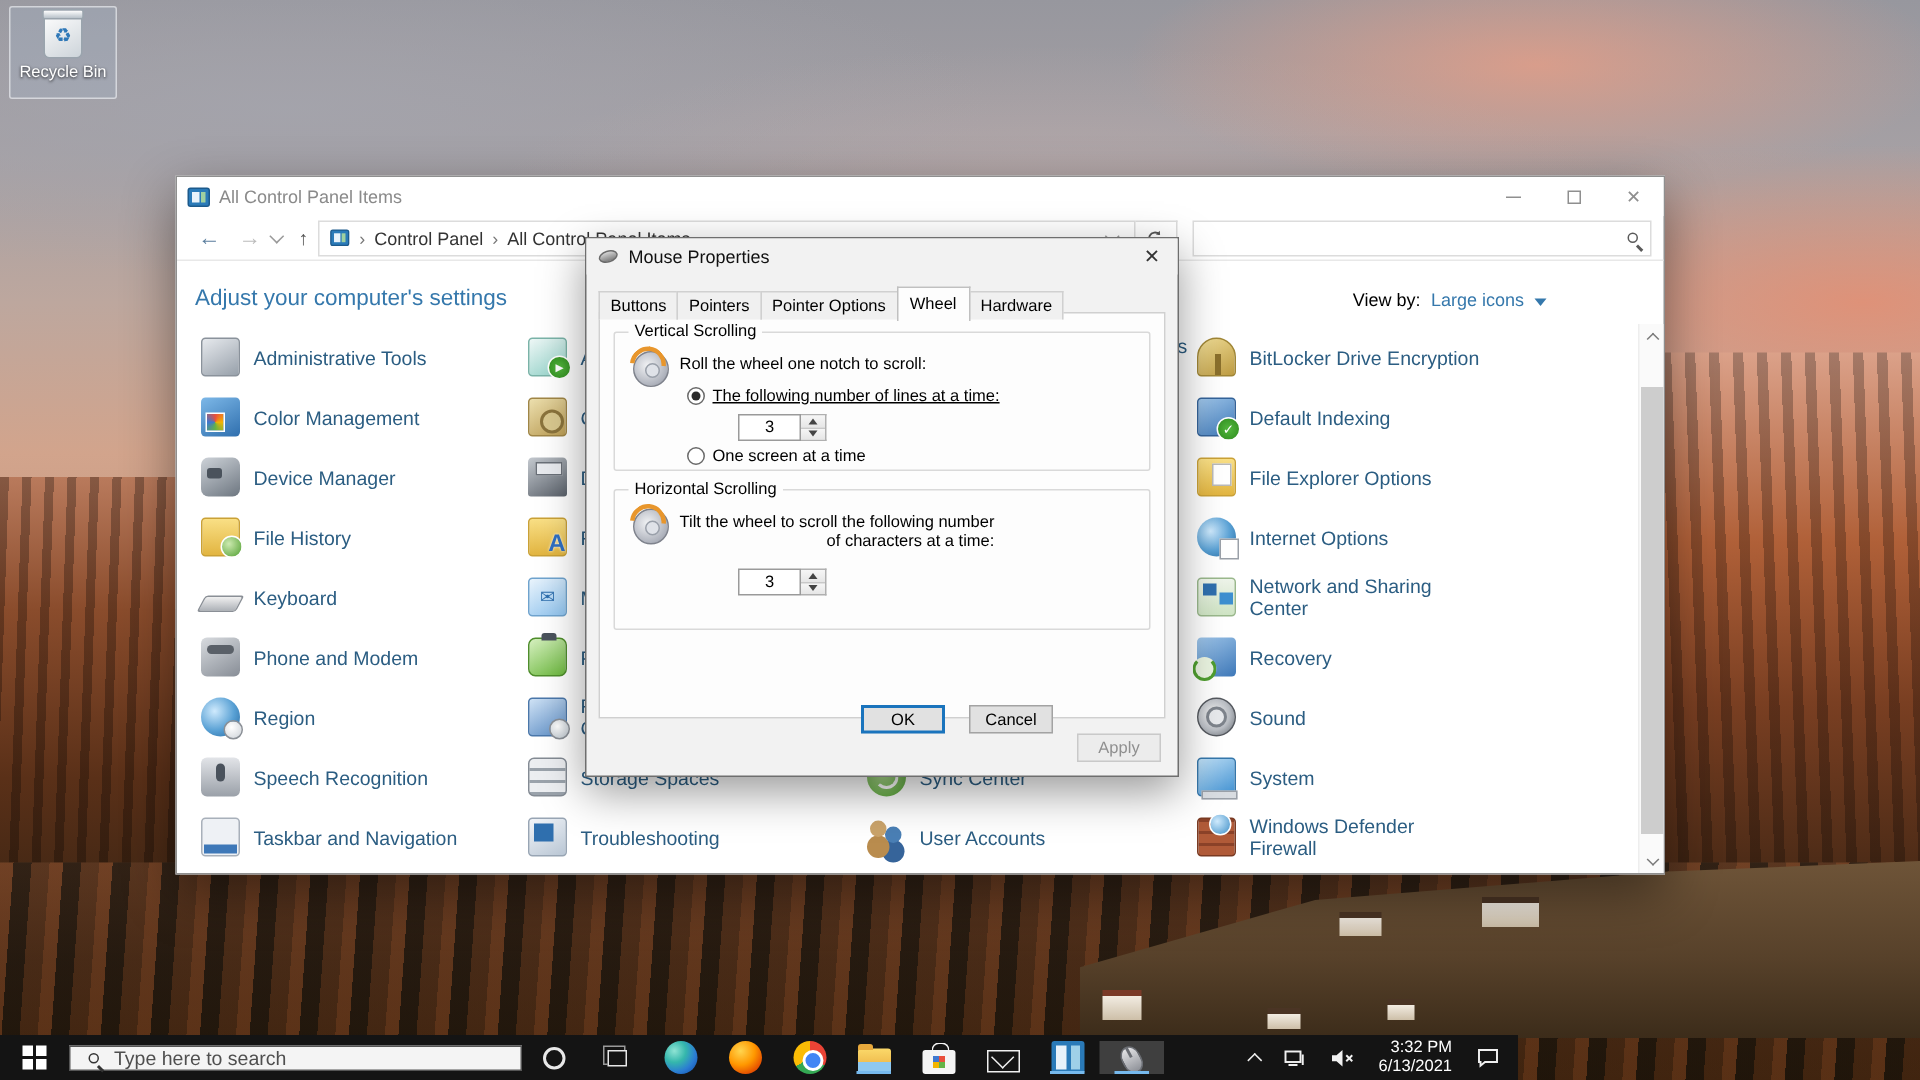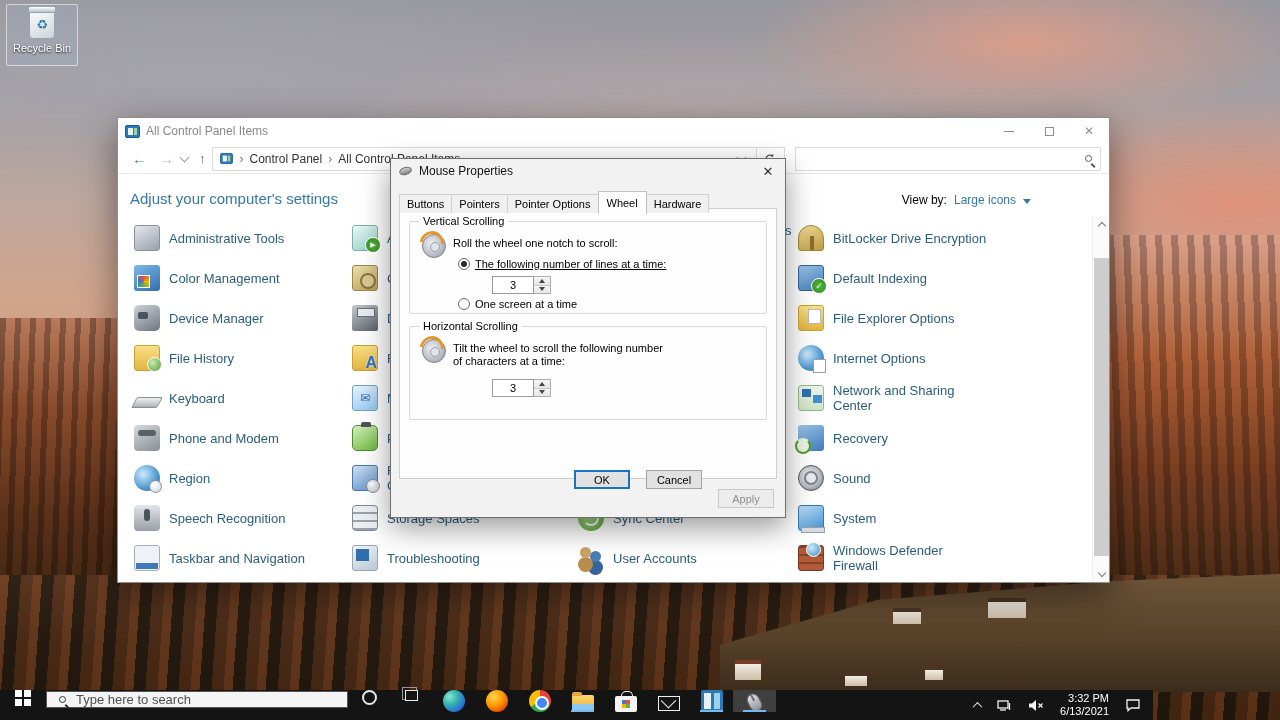--- a/index.html
+++ b/index.html
@@ -190,21 +190,21 @@
   .spin-btn { flex:1; background:linear-gradient(#f6f6f6,#e6e6e6); display:flex; align-items:center; justify-content:center; }
   .spin-btn + .spin-btn { border-top:1px solid #c8c8c8; }
   .spin-tri-up { width:0; height:0; border-left:3px solid transparent; border-right:3px solid transparent; border-bottom:4px solid #444; }
   .spin-tri-dn { width:0; height:0; border-left:3px solid transparent; border-right:3px solid transparent; border-top:4px solid #444; }
   .dlg-btns { position:absolute; right:11px; bottom:9px; display:flex; gap:16px; }
   .btn { width:56px; height:19px; background:#e1e1e1; border:1px solid #a3a3a3; font-size:11px; font-family:inherit; display:flex; align-items:center; justify-content:center; }
   .btn.focus { border:2px solid #1a74bd; }
   .btn.disabled { color:#8f8f8f; background:#ececec; border-color:#c9c9c9;margin-top:19px; }
 
   
-  .taskbar { position:absolute; left:0; bottom:0; width:1153px; height:30px; background:#141414; z-index:50; display:flex; align-items:flex-start; }
+  .taskbar { position:absolute; left:0; bottom:0; width:1012px; height:30px; background:#141414; z-index:50; display:flex; align-items:center; }
   .start { width:46px; display:flex; align-items:center; justify-content:center; }
   .winlogo { display:grid; grid-template-columns:7px 7px; grid-template-rows:7px 7px; gap:1.5px; transform:none; }
   .winlogo span { background:#fff; }
   .tb-search { width:302px; background:#f4f4f4; border:1px solid #555; display:flex; align-items:center; gap:10px; padding:0 12px; margin:1px 0; }
   .tb-search .mag { border-color:#333; } .tb-search .mag::after { background:#333; }
   .tb-search-text { font-size:13px; color:#4f4f4f; }
   .cortana { width:42px; display:flex; align-items:center; justify-content:center; }
   .cortana-ring { width:15px; height:15px; border-radius:50%; border:2px solid #e8e8e8; }
   .taskview { width:42px; display:flex; align-items:center; justify-content:center; position:relative; }
   .tv-rect { width:13px; height:11px; border:1.4px solid #e8e8e8; background:#141414; position:relative; }
@@ -509,21 +509,21 @@
           </div>
         </div>
         <div class="radio-line" style="left:48px;top:76px;">
           <span class="radio"></span>
           <span>One screen at a time</span>
         </div>
       </div>
       <div class="group g-horz">
         <span class="legend">Horizontal Scrolling</span>
         <span class="wheel-ico"></span>
-        <div class="g-text" style="white-space:pre-line;">Tilt the wheel to scroll the following number
+        <div class="g-text" style="white-space:pre-line;text-align:right;">Tilt the wheel to scroll the following number
 of characters at a time:</div>
         <div class="spin-wrap" style="left:82px;top:52px;">
           <input class="spin-input" value="3" style="">
           <div class="spin-btns">
             <div class="spin-btn">
                 <span class="spin-tri-up"></span>
               </div>
             <div class="spin-btn">
                 <span class="spin-tri-dn"></span>
               </div>

